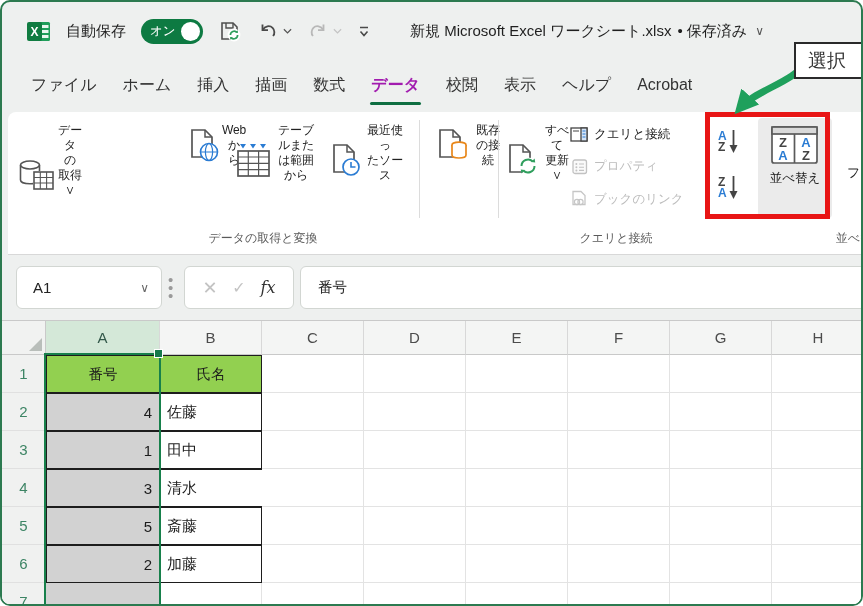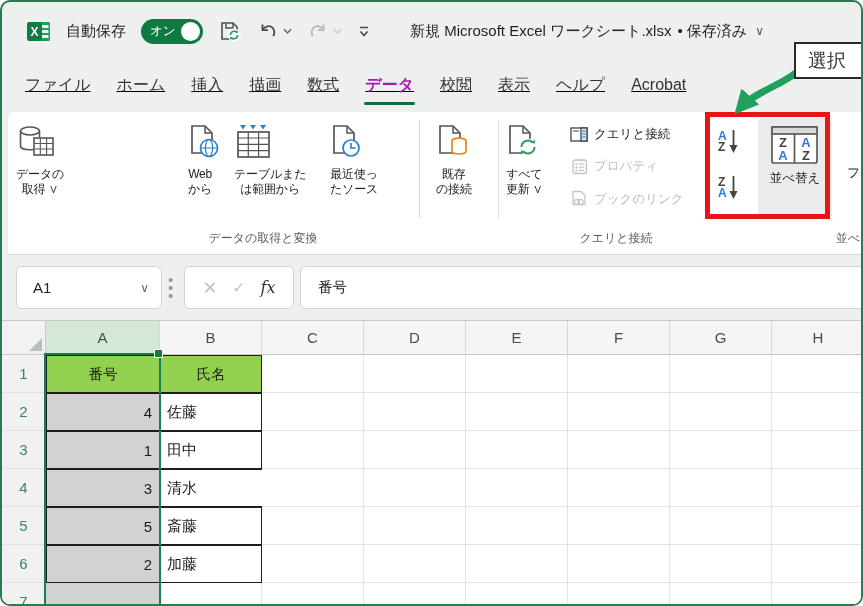--- a/index.html
+++ b/index.html
@@ -7,27 +7,27 @@
   
   .titlebar{position:absolute;left:0;top:0;width:100%;height:58px;display:flex;align-items:center;gap:15px;padding-left:24px;box-sizing:border-box;}
   .titlebar .txt{font-size:15px;color:#1f1f1f;}
   .toggle{width:62px;height:25px;border-radius:13px;background:#0d7a42;display:flex;align-items:center;justify-content:space-between;padding:0 3px 0 9px;box-sizing:border-box;cursor:pointer;}
   .toggle .tlabel{color:#fff;font-size:12.5px;}
   .toggle .knob{width:19px;height:19px;border-radius:50%;background:#fff;}
   .qbtn{display:flex;align-items:center;gap:4px;}
   .doc-title{position:absolute;left:408px;top:0;height:58px;display:flex;align-items:center;gap:6px;font-size:15px;color:#1f1f1f;white-space:nowrap;}
   .doc-title .chev{color:#555;font-size:12px;margin-left:2px;}
   
-  .tabrow{position:absolute;top:58px;left:0;height:52px;display:flex;padding-left:10px;text-decoration:underline;}
+  .tabrow{position:absolute;top:58px;left:0;height:52px;display:flex;padding-left:16px;}
   .tab{padding:0 13px;font-size:16px;line-height:50px;color:#333;position:relative;white-space:nowrap;cursor:pointer;}
   .tab.active{color:#a21caf;font-weight:bold;}
   .tab.active::after{content:"";position:absolute;left:12px;right:12px;bottom:7px;height:3px;background:#0e6e41;border-radius:2px;}
   
   .ribbon{position:absolute;top:110px;left:6px;right:0;height:142px;background:#fff;border-top-left-radius:8px;border-bottom:1px solid #d8d8d8;}
-  .bigbtn{position:absolute;top:8px;display:flex;flex-direction:column;align-items:flex-start;cursor:pointer;}
+  .bigbtn{position:absolute;top:8px;display:flex;flex-direction:row;align-items:flex-end;cursor:pointer;}
   .icon-area{height:44px;display:flex;align-items:flex-end;justify-content:center;}
   .bigbtn .lbl{font-size:12px;line-height:15px;color:#222;text-align:center;white-space:pre-line;margin-top:3px;letter-spacing:-0.2px;}
   .sep{position:absolute;top:8px;height:98px;width:1px;background:#dcdcdc;}
   .grplabel{position:absolute;top:118px;font-size:12px;color:#5a5a5a;text-align:center;white-space:nowrap;}
   .smallbtn{position:absolute;display:flex;align-items:center;gap:6px;font-size:12.5px;color:#222;white-space:nowrap;cursor:pointer;}
   .smallbtn.disabled{color:#bdbdbd;}
   .sorticon{display:flex;align-items:center;gap:1px;cursor:pointer;position:absolute;}
   .sorticon .letters{display:flex;flex-direction:column;font-size:12px;font-weight:bold;line-height:11px;font-family:"Liberation Sans",sans-serif;}
   .sortbtn{position:absolute;left:750px;top:6px;width:74px;height:100px;background:#ebebeb;border-radius:4px;display:flex;flex-direction:column;align-items:center;justify-content:flex-start;padding-top:6px;box-sizing:border-box;cursor:pointer;}
   .sortbtn .lbl{font-size:12.5px;color:#222;margin-top:4px;}

